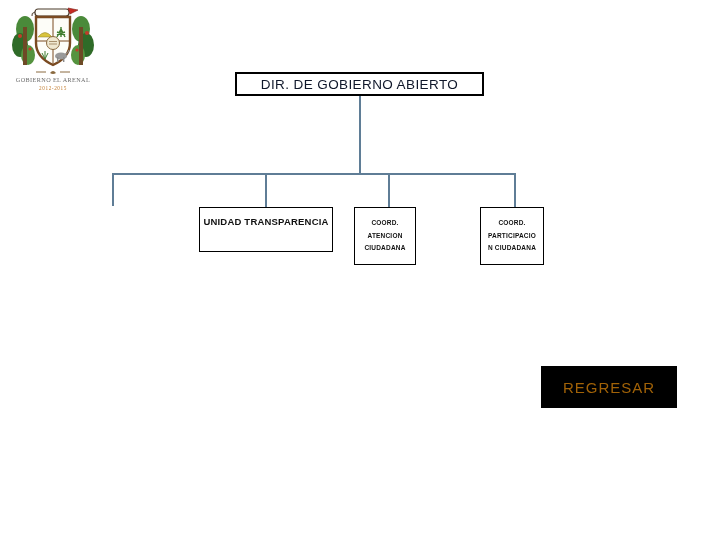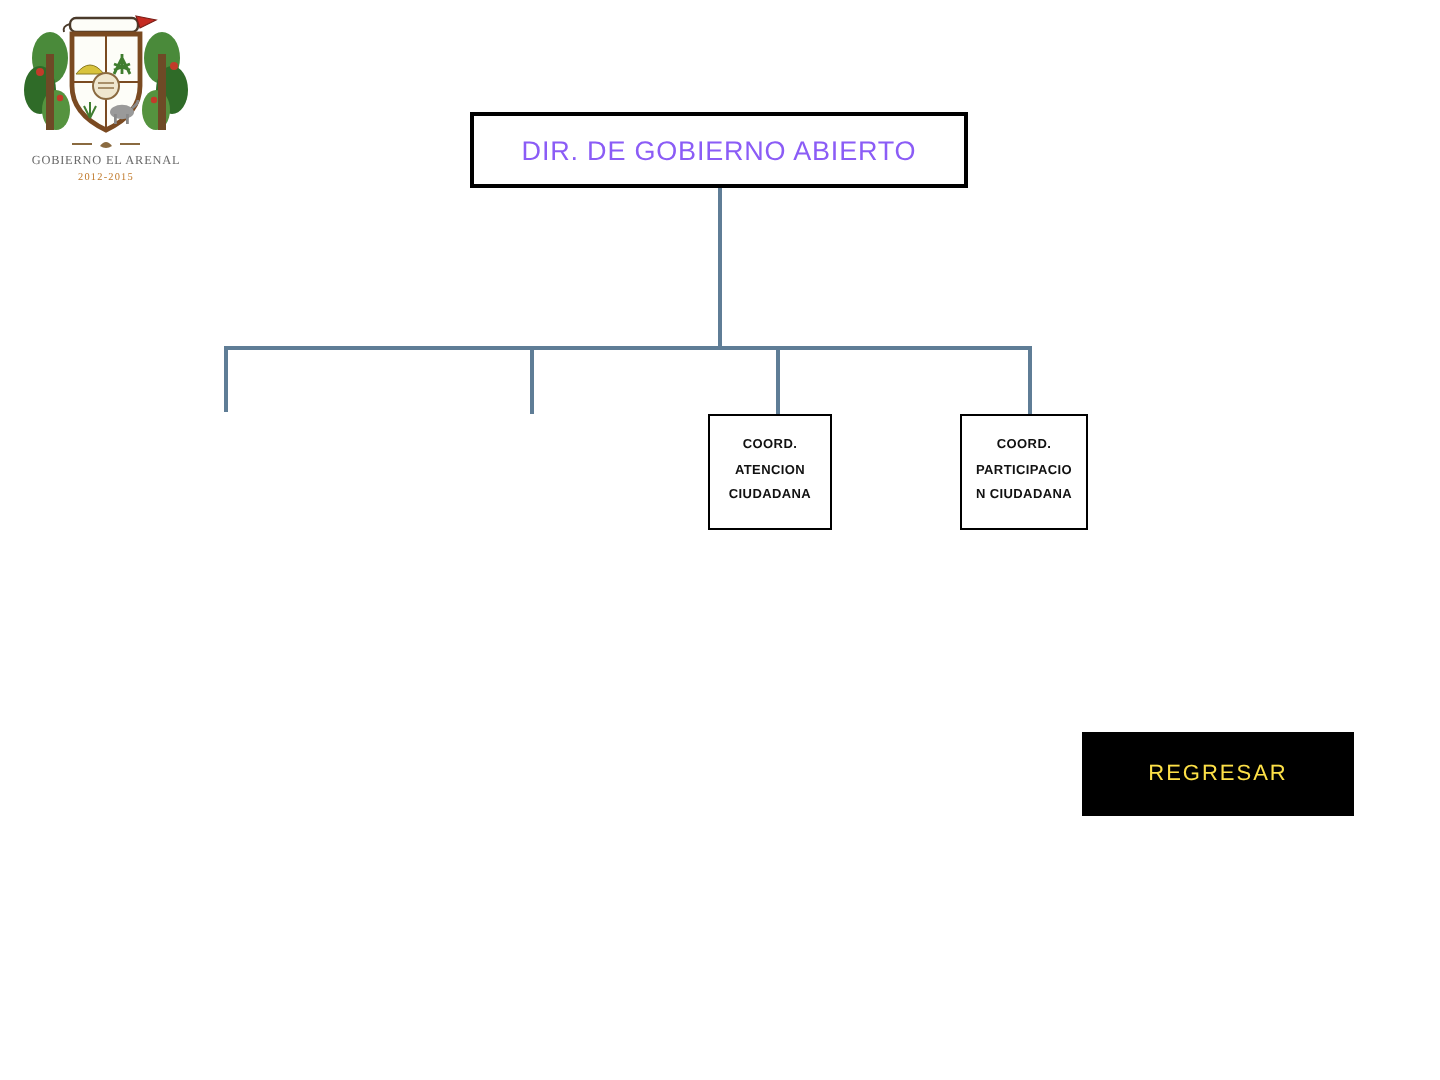--- a/index.html
+++ b/index.html
@@ -18,23 +18,23 @@
   
   .node {
     position: absolute;
     background: #ffffff;
     border: 1px solid #000000;
     box-sizing: border-box;
     display: flex; align-items: center; justify-content: center;
     text-align: center;
   }
   .node-root {
-    left: 235px; top: 56px; width: 249px; height: 38px;
+    left: 235px; top: 72px; width: 249px; height: 24px;
     border-width: 2px;
-    font-size: 13.5px; letter-spacing: 0.4px; color: #8b5cf6;
+    font-size: 13.5px; letter-spacing: 0.4px; color: #0f172a;
   }
   .node-child1 {
     left: 46px; top: 206px; width: 133px; height: 43px;
     font-size: 9.5px; font-weight: 600; letter-spacing: 0.3px;
     white-space: pre;
   }
   .node-child2 {
     left: 199px; top: 207px; width: 134px; height: 45px;
     font-size: 9.5px; font-weight: 600; letter-spacing: 0.2px;
     align-items: flex-start; padding-top: 8px;
@@ -54,23 +54,23 @@
   .conn-bar   { left: 112px; top: 173px; width: 403px; }
   .conn-drop1 { left: 112px; top: 173px; height: 33px; }
   .conn-drop2 { left: 265px; top: 173px; height: 34px; }
   .conn-drop3 { left: 388px; top: 173px; height: 34px; }
   .conn-drop4 { left: 514px; top: 173px; height: 34px; }
 
   
   .back-btn {
     position: absolute;
     left: 541px; top: 366px; width: 136px; height: 42px;
-    background: #000000; color: #fde047;
+    background: #000000; color: #a16207;
     display: flex; align-items: center; justify-content: center;
-    font-size: 11px; letter-spacing: 1px;
+    font-size: 15px; letter-spacing: 1px;
     border: none; cursor: pointer;
   }
 
   .logo-caption { font-family: "Liberation Serif", serif; }
 </style>
 </head>
 <body>
 
 <div class="canvas">
 
@@ -132,20 +132,23 @@
   <div class="conn conn-v conn-drop1"></div>
   <div class="conn conn-v conn-drop2"></div>
   <div class="conn conn-v conn-drop3"></div>
   <div class="conn conn-v conn-drop4"></div>
 
   <div class="node node-root">
     <span>DIR. DE GOBIERNO ABIERTO</span>
   </div>
 
 
+  <div class="node node-child2">
+    <span>UNIDAD TRANSPARENCIA</span>
+  </div>
 
   <div class="node node-small node-child3">
     <span>COORD.</span>
     <span>ATENCION</span>
     <span>CIUDADANA</span>
   </div>
 
   <div class="node node-small node-child4">
     <span>COORD.</span>
     <span>PARTICIPACIO</span>

